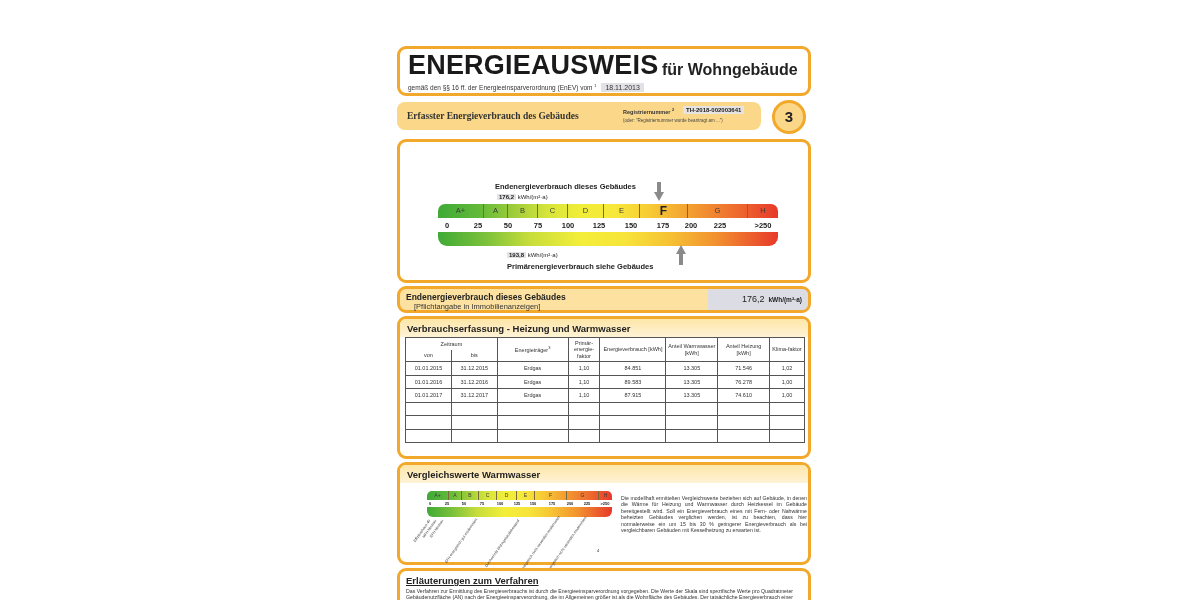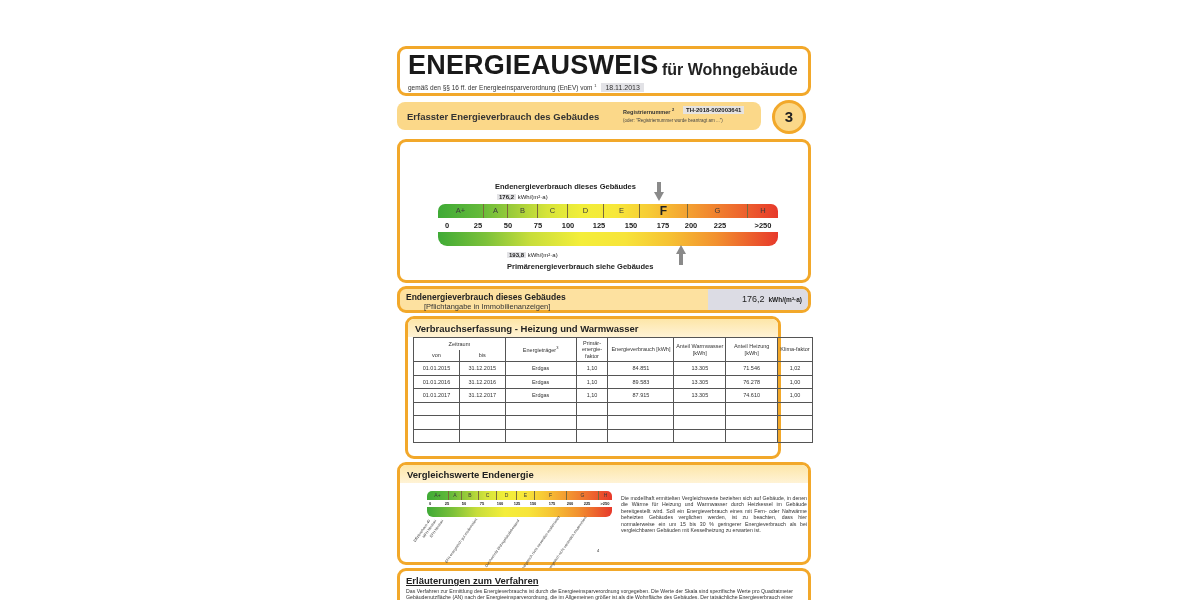--- a/index.html
+++ b/index.html
@@ -8,46 +8,46 @@
   .box { position: absolute; border: 3px solid #f2a82a; border-radius: 9px; background: #fff; }
   .hdr-band { background: linear-gradient(#fde6a8, #fff3d6); }
   
   #title-box { left: 2px; top: 2px; width: 414px; height: 50px; }
   .big-title { position: absolute; left: 8px; top: 1px; font-size: 27px; font-weight: bold; letter-spacing: 0.2px; color: #1a1a1a; }
   .sub-title { position: absolute; left: 262px; top: 12px; font-size: 16px; font-weight: bold; color: #222; }
   .title-line { position: absolute; left: 8px; top: 34px; font-size: 6.5px; color: #333; }
   .datebox { display: inline-block; background: #e2e2e6; padding: 1px 4px; margin-left: 3px; font-size: 7px; }
   
   #reg-box { left: 2px; top: 58px; width: 364px; height: 28px; border: none; border-radius: 8px; background: #fbd889; }
-  .reg-title { position: absolute; left: 10px; top: 9px; font-size: 9.5px; font-weight: bold; color: #333; }
+  .reg-title { position: absolute; left: 10px; top: 9px; font-size: 9.5px; font-weight: bold; color: #333; font-family: Liberation Serif, serif; }
   .reg-label { position: absolute; left: 226px; top: 5px; font-size: 5.5px; font-weight: bold; color: #333; }
   .reg-num { position: absolute; left: 286px; top: 4px; font-size: 6px; background: #e6e3e0; padding: 1px 3px; font-weight: bold; }
   .reg-note { position: absolute; left: 226px; top: 16px; font-size: 4.5px; color: #444; }
   .page-num { position: absolute; left: 377px; top: 56px; width: 34px; height: 34px; border: 3px solid #f2a82a; border-radius: 50%; background: #fbd889; font-size: 15px; font-weight: bold; text-align: center; line-height: 28px; }
   
   #ev-box { left: 2px; top: 95px; width: 414px; height: 144px; }
   .section-title { position: absolute; left: 0; top: 0; right: 0; height: 18px; padding: 4px 7px; font-size: 9.5px; font-weight: bold; color: #222; border-radius: 6px 6px 0 0; }
   .scale { position: absolute; }
   .bar-top { position: absolute; height: 14px; border-radius: 7px 7px 0 0; background: linear-gradient(90deg, #3faa36 0%, #62b93a 12%, #9dcc3a 22%, #d6e43a 32%, #f1ee39 42%, #f7e83a 52%, #f7cc35 62%, #f39b31 75%, #ee6a2e 88%, #e7392b 100%); }
   .bar-bot { position: absolute; height: 14px; border-radius: 0 0 9px 9px; background: linear-gradient(90deg, #3faa36 0%, #7cc13a 14%, #c7dd3b 27%, #f4ee3a 42%, #f7e43a 55%, #f6c233 68%, #f2902f 82%, #e7392b 100%); }
   .cls { position: absolute; top: 0; height: 14px; font-size: 7.5px; text-align: center; line-height: 14px; color: #3a3a3a; }
   .cls.sep { border-right: 1px solid #7a6a3a; }
   .tick { position: absolute; font-size: 7.5px; font-weight: bold; color: #222; transform: translateX(-50%); }
   .arrow-down, .arrow-up { position: absolute; width: 10px; }
   .ev-label { position: absolute; font-size: 7.5px; font-weight: bold; color: #222; }
   .val-chip { position: absolute; font-size: 6px; color: #222; }
   .val-chip .num { background: #e3e3e6; padding: 0 2px; font-weight: bold; }
   
   #end-box { left: 2px; top: 242px; width: 414px; height: 27px; background: #fde1a0; }
   .end-title { position: absolute; left: 6px; top: 3px; font-size: 8.5px; font-weight: bold; }
-  .end-sub { position: absolute; left: 24px; top: 13px; font-size: 7.5px; color: #333; }
+  .end-sub { position: absolute; left: 14px; top: 13px; font-size: 7.5px; color: #333; }
   .end-val { position: absolute; right: 0; top: 0; width: 100px; height: 21px; background: #dcdce4; border-radius: 0 6px 6px 0; font-size: 9px; text-align: right; padding: 5px 6px 0 0; }
   .end-val .unit { font-size: 6.5px; font-weight: bold; margin-left: 4px; }
   
-  #tbl-box { left: 10px; top: 272px; width: 376px; height: 143px; }
+  #tbl-box { left: 2px; top: 272px; width: 414px; height: 143px; }
   table { position: absolute; left: 5px; top: 18px; width: 400px; border-collapse: collapse; }
   th, td { border: 1px solid #555; font-size: 5.5px; color: #333; text-align: center; font-weight: normal; }
   th { height: 24px; padding: 1px; line-height: 6.5px; }
   td { height: 13.5px; }
   
   #vgl-box { left: 2px; top: 418px; width: 414px; height: 103px; }
   .vgl-text { position: absolute; left: 221px; top: 30px; width: 186px; font-size: 5.2px; line-height: 6.4px; color: #333; text-align: justify; }
   .rot-label { position: absolute; font-size: 3.6px; color: #333; transform-origin: right top; transform: rotate(-55deg); white-space: nowrap; text-align: right; }
   
   #erl-box { left: 2px; top: 524px; width: 414px; height: 50px; }
@@ -226,21 +226,21 @@
             <td></td>
             <td></td>
             <td></td>
             <td></td>
           </tr>
       </tbody>
     </table>
   </div>
 
   <div class="box" id="vgl-box">
-    <div class="section-title hdr-band">Vergleichswerte Endenergie</div>
+    <div class="section-title hdr-band">Vergleichswerte Warmwasser</div>
     <div class="scale" style="left:27px; top:26px; width:185px; height:26px;">
       <div class="bar-top" style="left:0; top:0; width:185px; height:9px; border-radius:5px 5px 0 0;">
         <div class="cls sep" style="left:0; width:22px; height:9px; line-height:9px; font-size:5px;">A+</div>
         <div class="cls sep" style="left:22px; width:13px; height:9px; line-height:9px; font-size:5px;">A</div>
         <div class="cls sep" style="left:35px; width:17px; height:9px; line-height:9px; font-size:5px;">B</div>
         <div class="cls sep" style="left:52px; width:18px; height:9px; line-height:9px; font-size:5px;">C</div>
         <div class="cls sep" style="left:70px; width:20px; height:9px; line-height:9px; font-size:5px;">D</div>
         <div class="cls sep" style="left:90px; width:18px; height:9px; line-height:9px; font-size:5px;">E</div>
         <div class="cls sep" style="left:108px; width:32px; height:9px; line-height:9px; font-size:5px;">F</div>
         <div class="cls sep" style="left:140px; width:32px; height:9px; line-height:9px; font-size:5px;">G</div>

